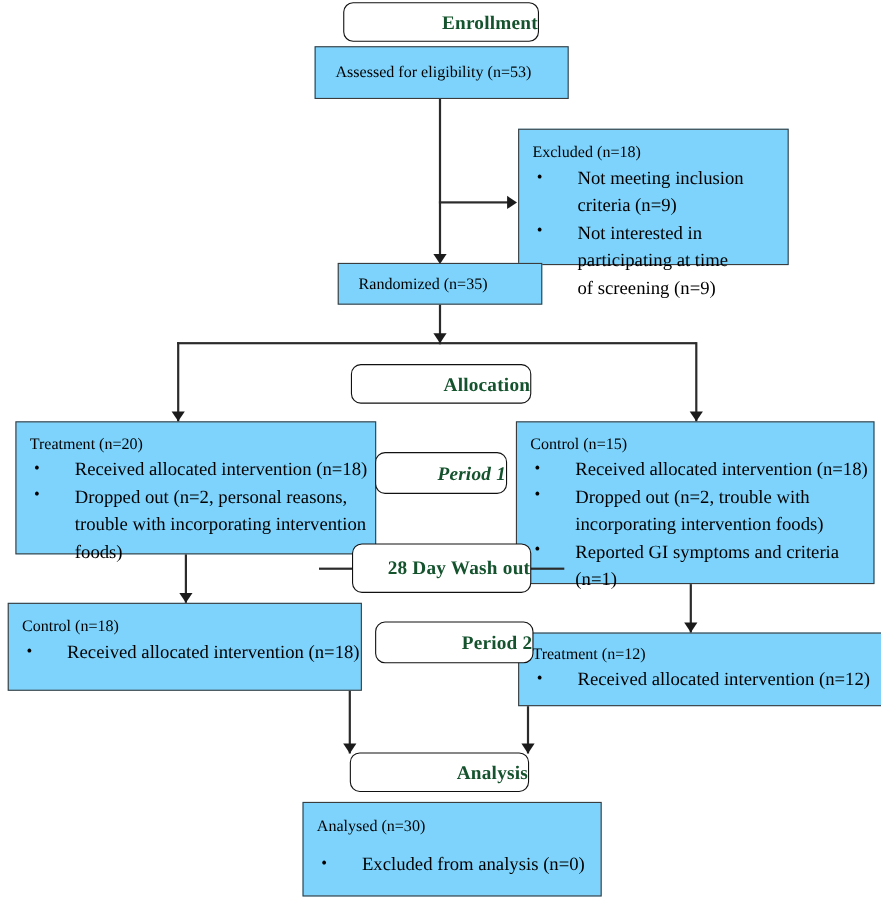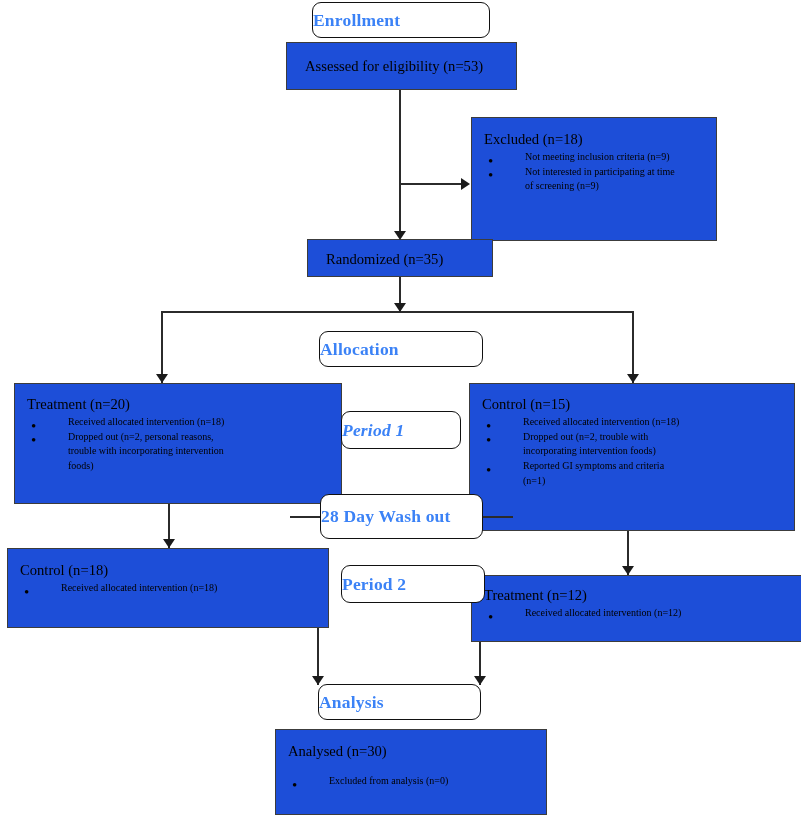--- a/index.html
+++ b/index.html
@@ -13,51 +13,51 @@
     width: 801px;
     height: 819px;
     background: #ffffff;
     font-family: "Liberation Serif", "DejaVu Serif", serif;
     overflow: hidden;
   }
   .box {
     position: absolute;
     box-sizing: border-box;
     border: 1.6px solid #3c3c3c;
-    background: #1d4ed8;
+    background: #7dd3fc;
     color: #000000;
   }
   .rbox {
     position: absolute;
     box-sizing: border-box;
     border: 1.8px solid #111111;
     border-radius: 9px;
     background: #ffffff;
-    color: #3b82f6;
+    color: #14532d;
     display: flex;
     align-items: center;
-    justify-content: flex-start;
+    justify-content: flex-end;
     font-weight: bold;
     font-size: 17.5px;
     letter-spacing: 0.2px;
     z-index: 6;
   }
   .boxtext {
     position: absolute;
     font-size: 14.6px;
     line-height: 1.47;
     color: #000;
     white-space: nowrap;
   }
   .blist {
     position: absolute;
     margin: 0;
     padding: 0;
     list-style: none;
-    font-size: 10px;
+    font-size: 17px;
     line-height: 1.47;
     color: #000;
   }
   .blist li {
     position: relative;
     padding-left: 41px;
     margin: 0;
   }
   .blist li::before {
     content: "\2022";

